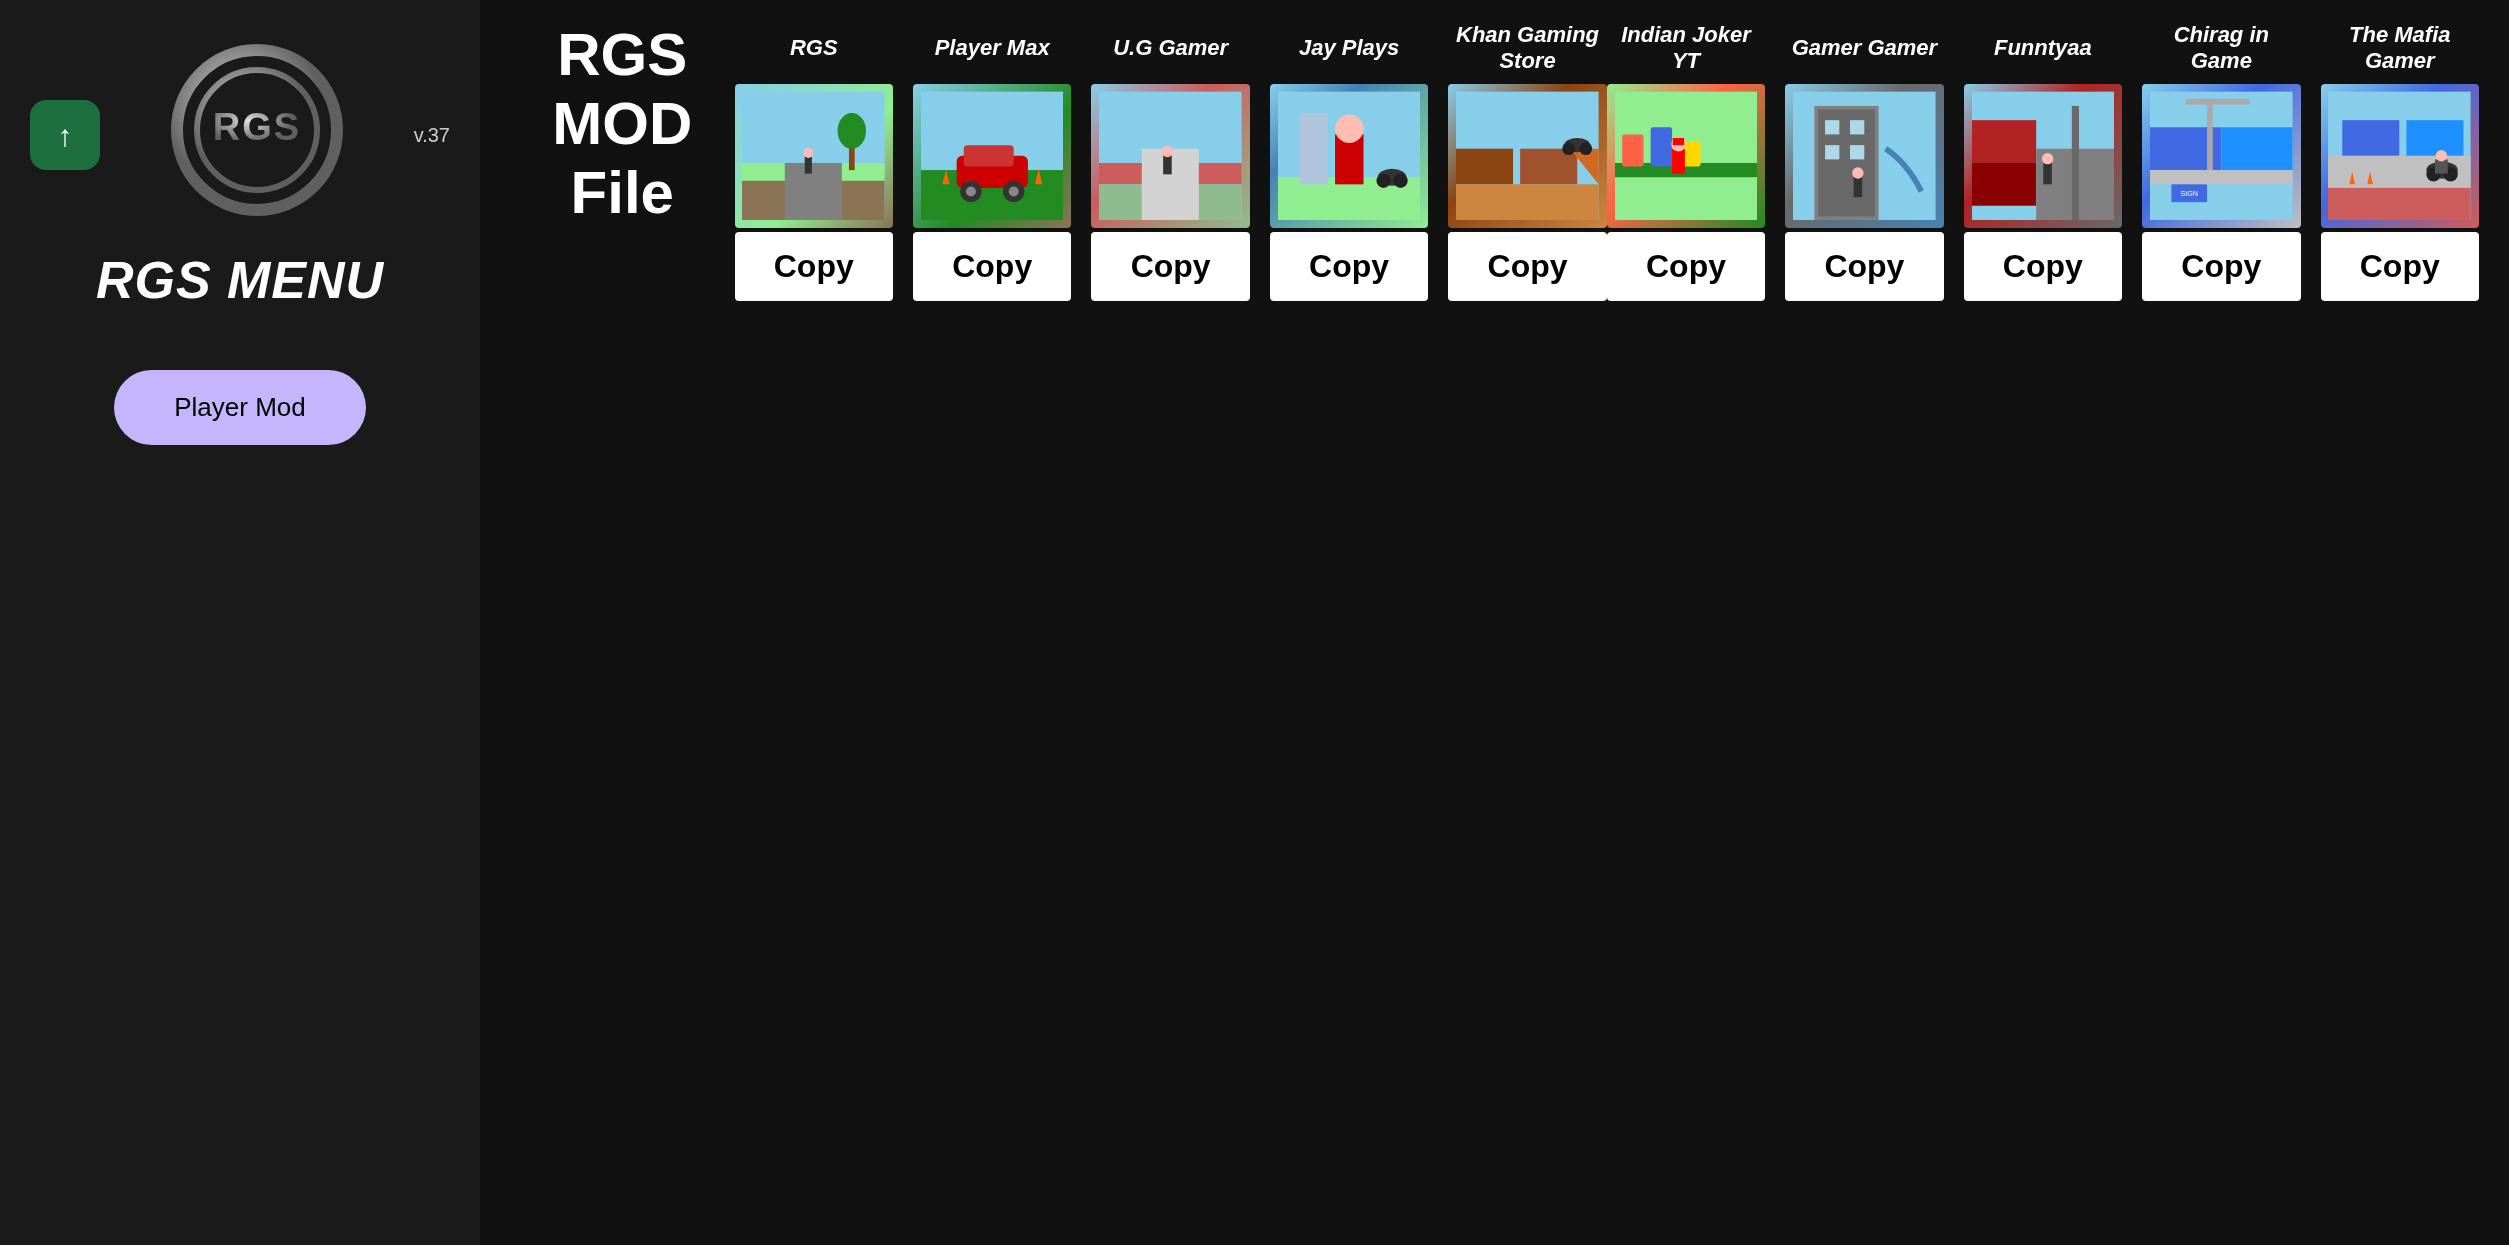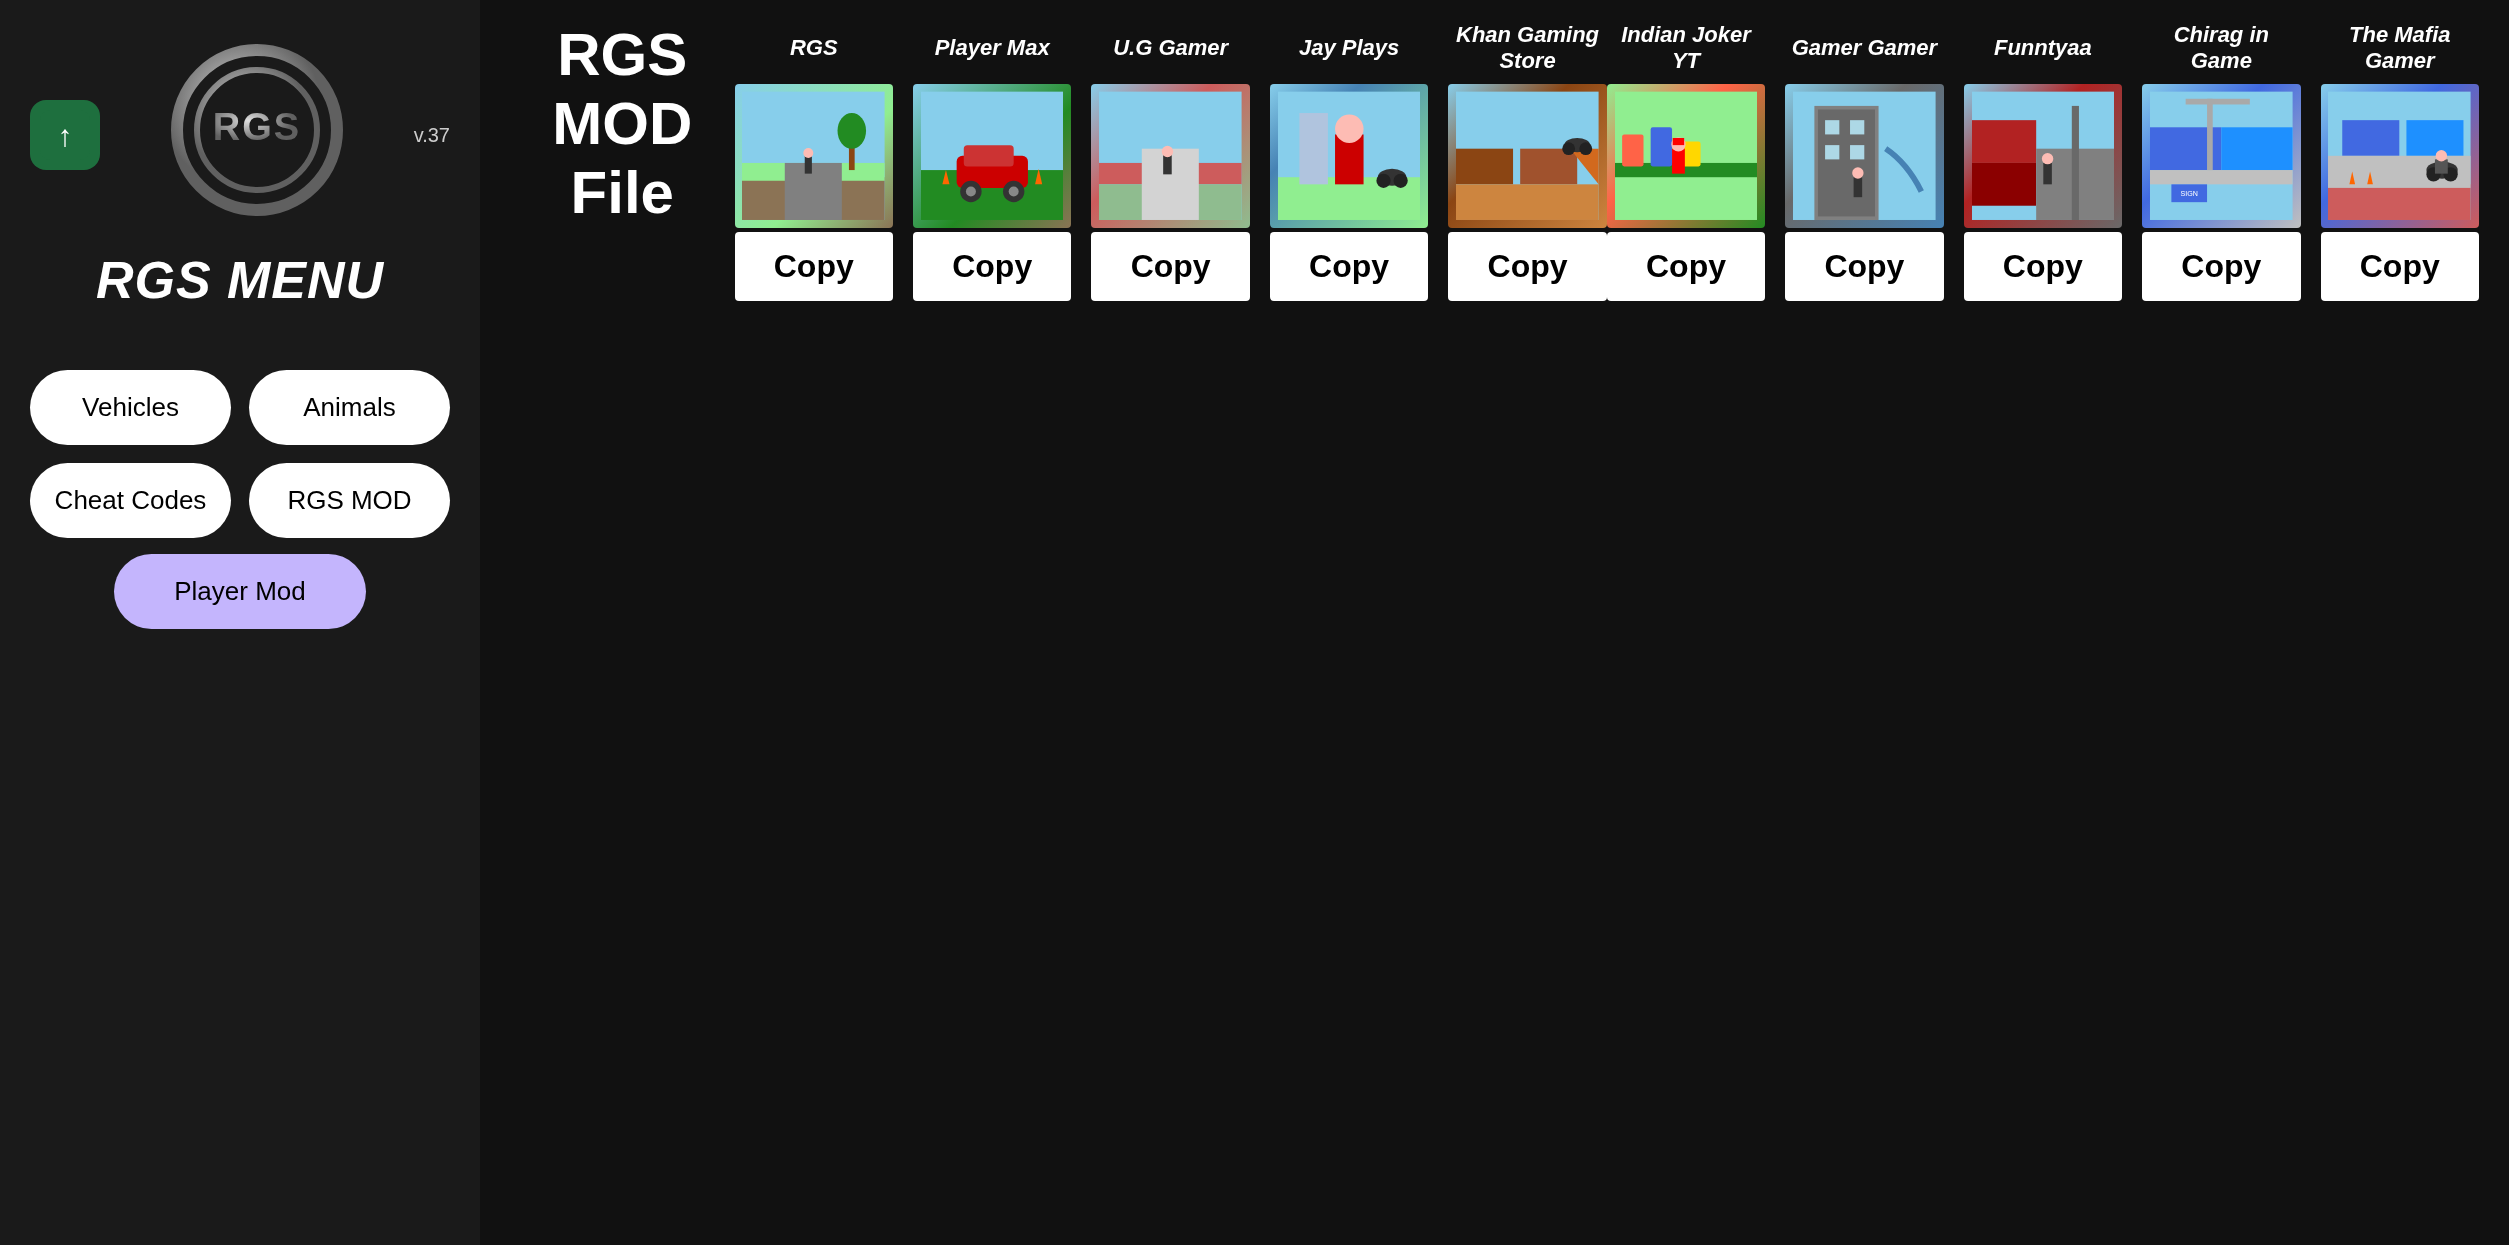--- a/index.html
+++ b/index.html
@@ -242,26 +242,20 @@
 
         <line x1="20" y1="90" x2="50" y2="90" stroke="url(#metalGrad)" stroke-width="4"></line>
         <line x1="130" y1="90" x2="160" y2="90" stroke="url(#metalGrad)" stroke-width="4"></line>
       </svg>
     </div>
     <div id="version-label">v.37</div>
   </div>
 
   <div id="menu-title">RGS MENU</div>
 
-  <div id="nav-buttons">
-    <button class="nav-btn">Vehicles</button>
-    <button class="nav-btn">Animals</button>
-    <button class="nav-btn">Cheat Codes</button>
-    <button class="nav-btn">RGS MOD</button>
-  </div>
 
   <button id="player-mod-btn">Player Mod</button>
 
 </div>
 
 <div id="main">
   <h1 id="main-title">RGS MOD File</h1>
 
   <div class="mod-grid">
     <div class="mod-card">

